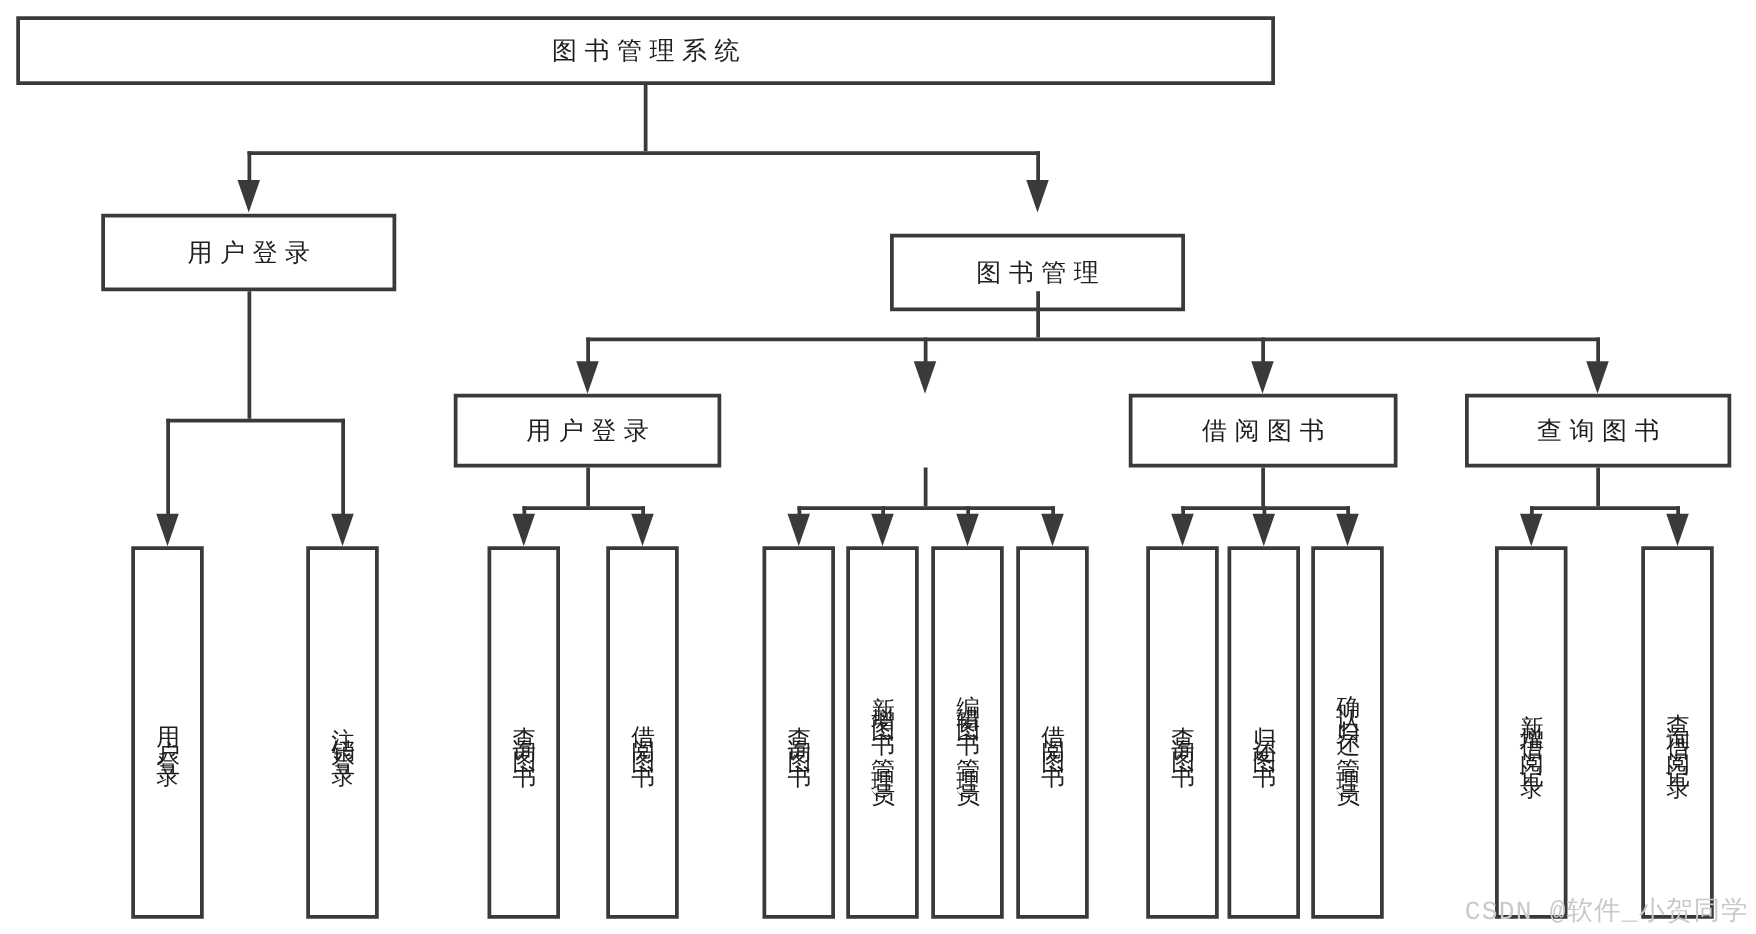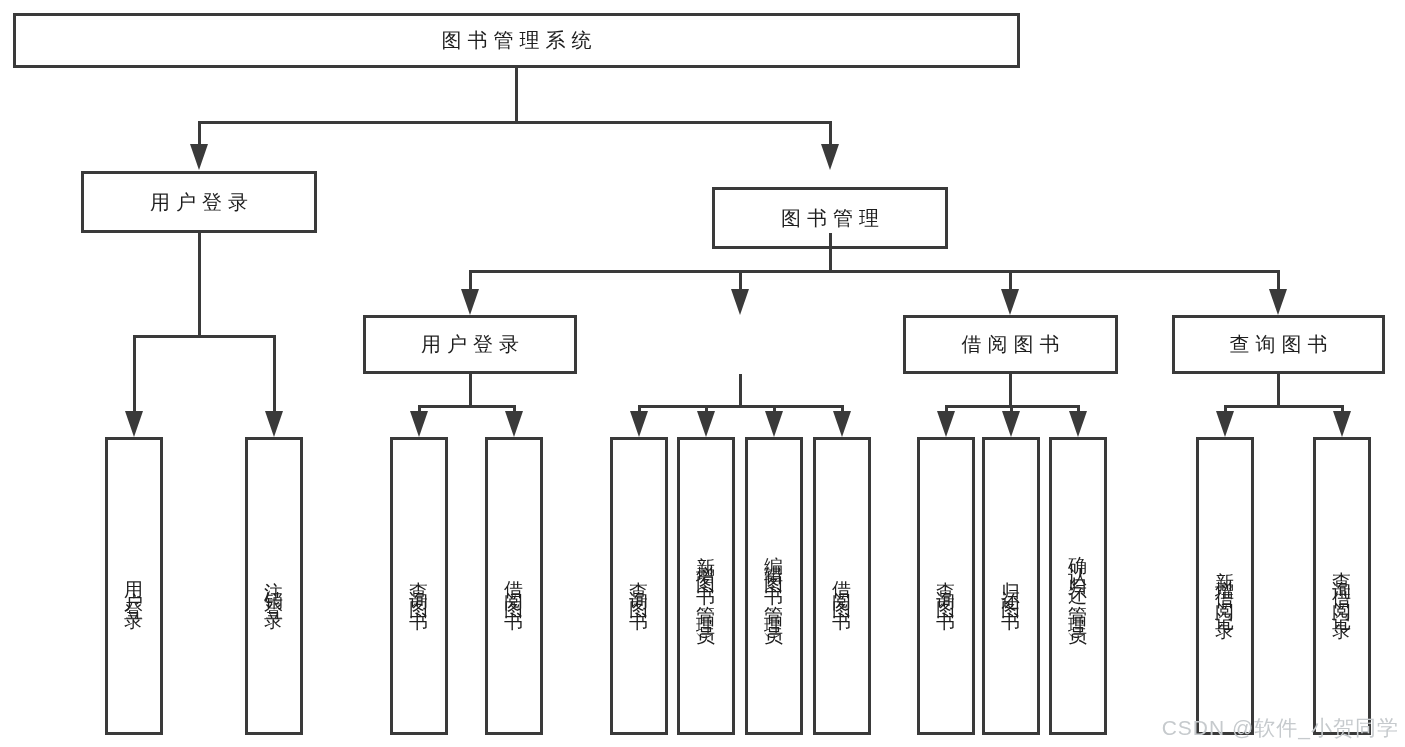--- a/index.html
+++ b/index.html
@@ -47,20 +47,21 @@
     border-right:9px solid transparent;
     border-top:26px solid var(--line);
   }
   .watermark{
     position:absolute;
     right:6px;bottom:5px;
     font-size:21px;
     color:var(--wm);
     letter-spacing:1px;
     white-space:nowrap;
+    font-family:Liberation Mono, monospace;
   }
 </style>
 </head>
 <body>
 
 <div class="canvas">
 
   <div class="box" style="left:13px;top:13px;width:1007px;height:55px">
     <span class="hlabel">图书管理系统</span>
   </div>

